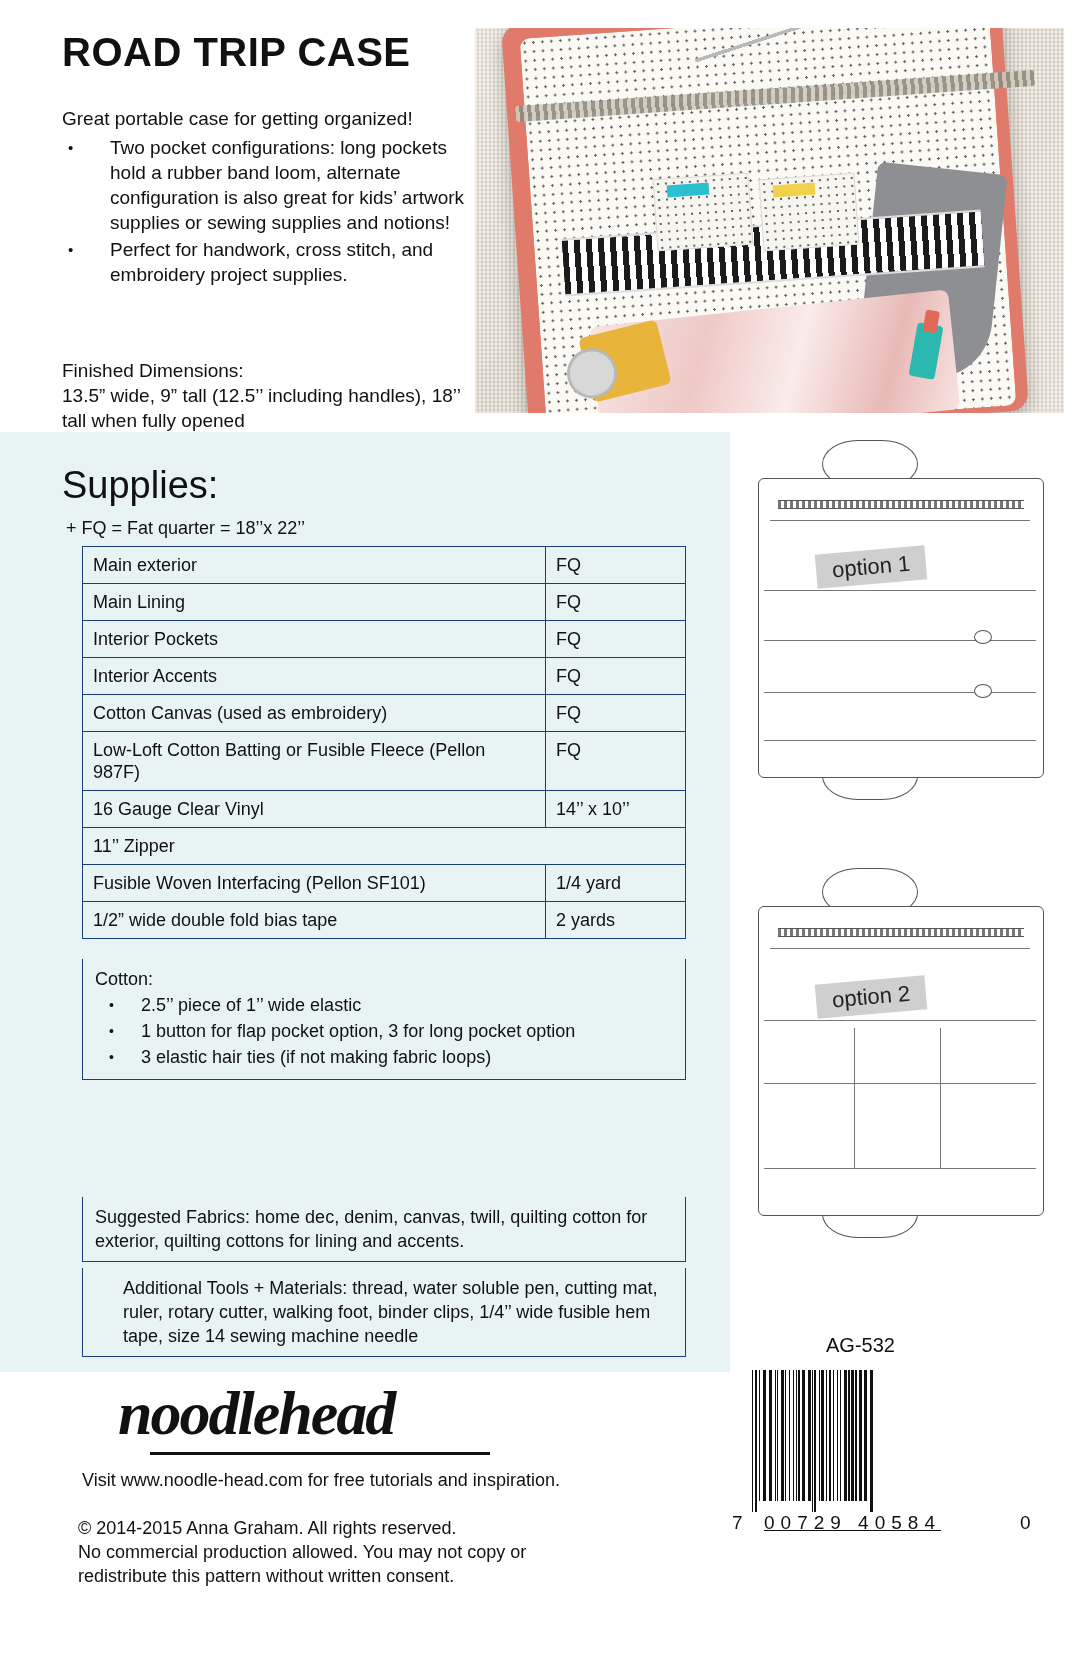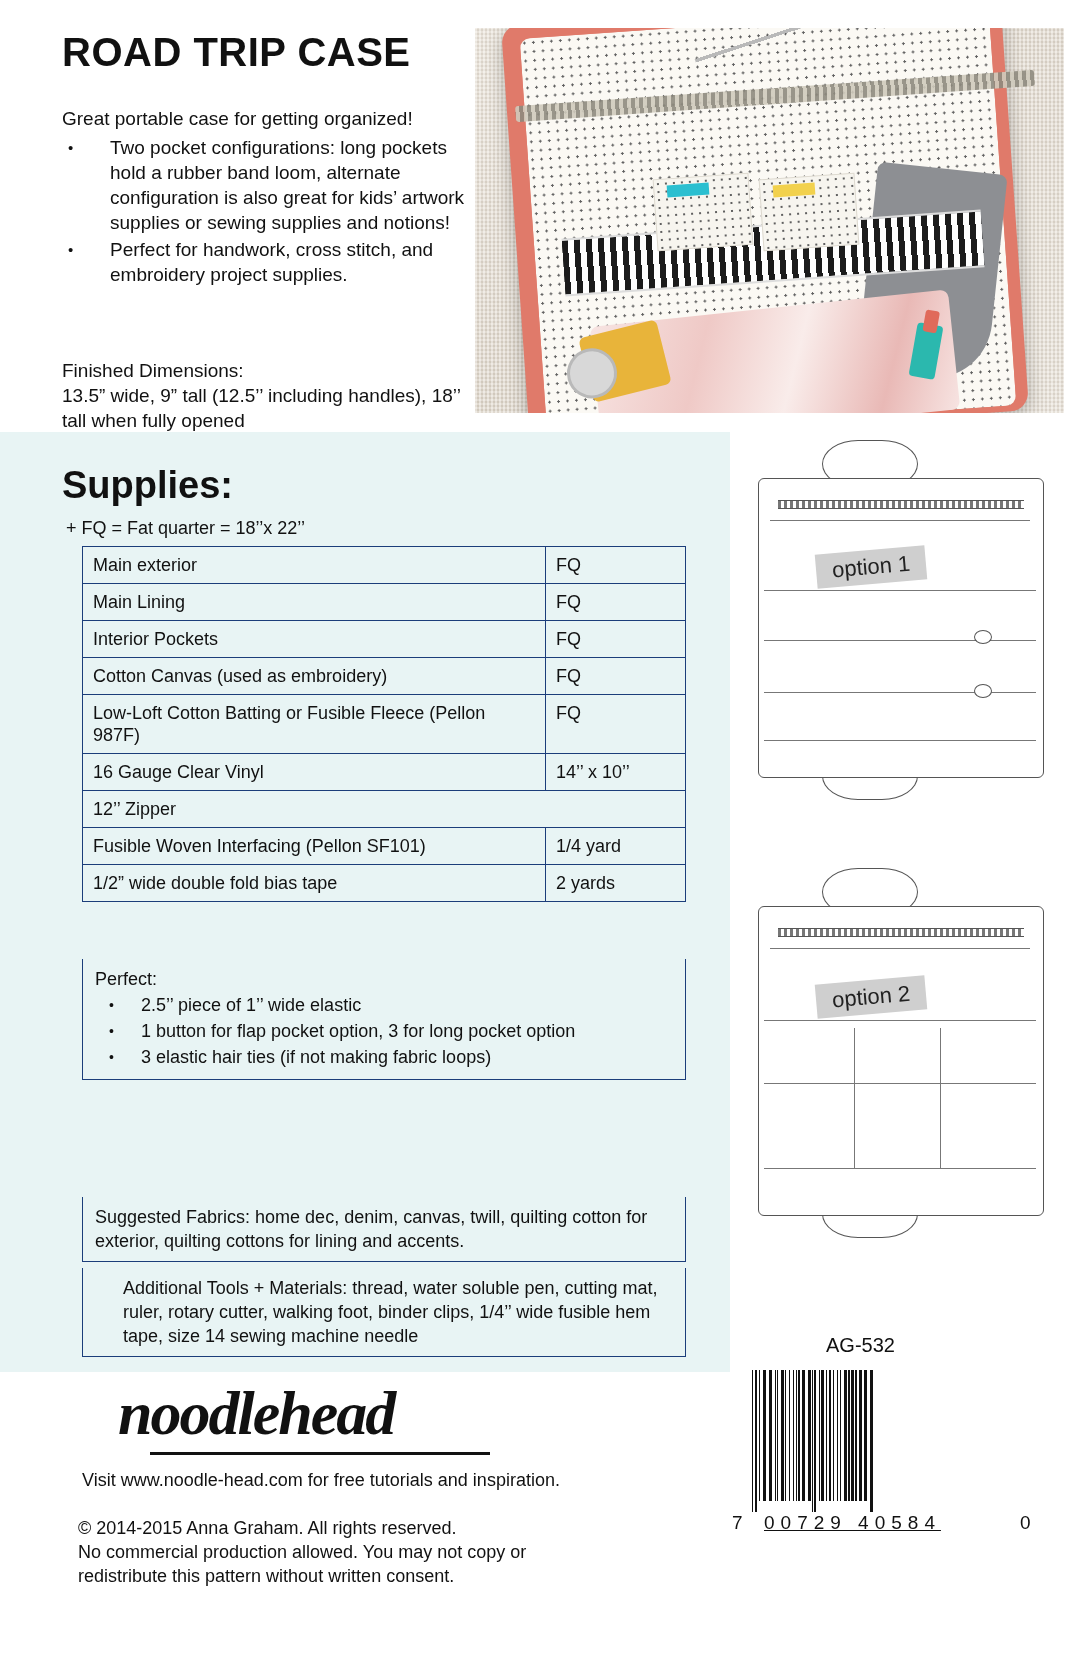--- a/index.html
+++ b/index.html
@@ -117,21 +117,21 @@
     transform:rotate(-18deg);
     background:linear-gradient(180deg,transparent 40%,#b9b9b9 40% 52%,transparent 52%);
   }
 
   
   #supplies {
     position:absolute; left:0; top:432px; width:730px; height:940px;
     background:#e8f4f4;
   }
   #supplies-title {
-    position:absolute; left:62px; top:32px; font-size:38px; font-weight:bold;text-align:center;
+    position:absolute; left:62px; top:32px; font-size:38px; font-weight:normal;text-align:center;
   }
   #fq-note { position:absolute; left:66px; top:86px; font-size:18px; }
 
   table.supply {
     position:absolute; left:82px; top:114px; width:604px;
     border-collapse:collapse; font-size:18px;
   }
   table.supply td {
     border:1px solid #1b3d7a; padding:7px 10px; vertical-align:top; line-height:22px;
   }
@@ -239,47 +239,51 @@
       </tr>
       <tr>
         <td>Main Lining</td>
         <td class="qty">FQ</td>
       </tr>
       <tr>
         <td>Interior Pockets</td>
         <td class="qty">FQ</td>
       </tr>
       <tr>
+        <td>Interior Accents</td>
+        <td class="qty">FQ</td>
+      </tr>
+      <tr>
         <td>Cotton Canvas (used as embroidery)</td>
         <td class="qty">FQ</td>
       </tr>
       <tr>
         <td>Low-Loft Cotton Batting or Fusible Fleece (Pellon 987F)</td>
         <td class="qty">FQ</td>
       </tr>
       <tr>
         <td>16 Gauge Clear Vinyl</td>
         <td class="qty">14’’ x 10’’</td>
       </tr>
       <tr>
-        <td colspan="2">12’’ Zipper</td>
+        <td colspan="2">11’’ Zipper</td>
       </tr>
       <tr>
         <td>Fusible Woven Interfacing (Pellon SF101)</td>
         <td class="qty">1/4 yard</td>
       </tr>
       <tr>
         <td>1/2” wide double fold bias tape</td>
         <td class="qty">2 yards</td>
       </tr>
     </tbody>
   </table>
 
   <div class="block" id="notions">
-    <div>Perfect:</div>
+    <div>Cotton:</div>
     <ul>
       <li>2.5’’ piece of 1’’ wide elastic</li>
       <li>1 button for flap pocket option, 3 for long pocket option</li>
       <li>3 elastic hair ties (if not making fabric loops)</li>
     </ul>
   </div>
 
   <div class="block" id="suggested">Suggested Fabrics: home dec, denim, canvas, twill, quilting cotton for exterior, quilting cottons for lining and accents.</div>
   <div class="block" id="tools">Additional Tools + Materials: thread, water soluble pen, cutting mat, ruler, rotary cutter, walking foot, binder clips, 1/4’’ wide fusible hem tape, size 14 sewing machine needle</div>
 </div>

